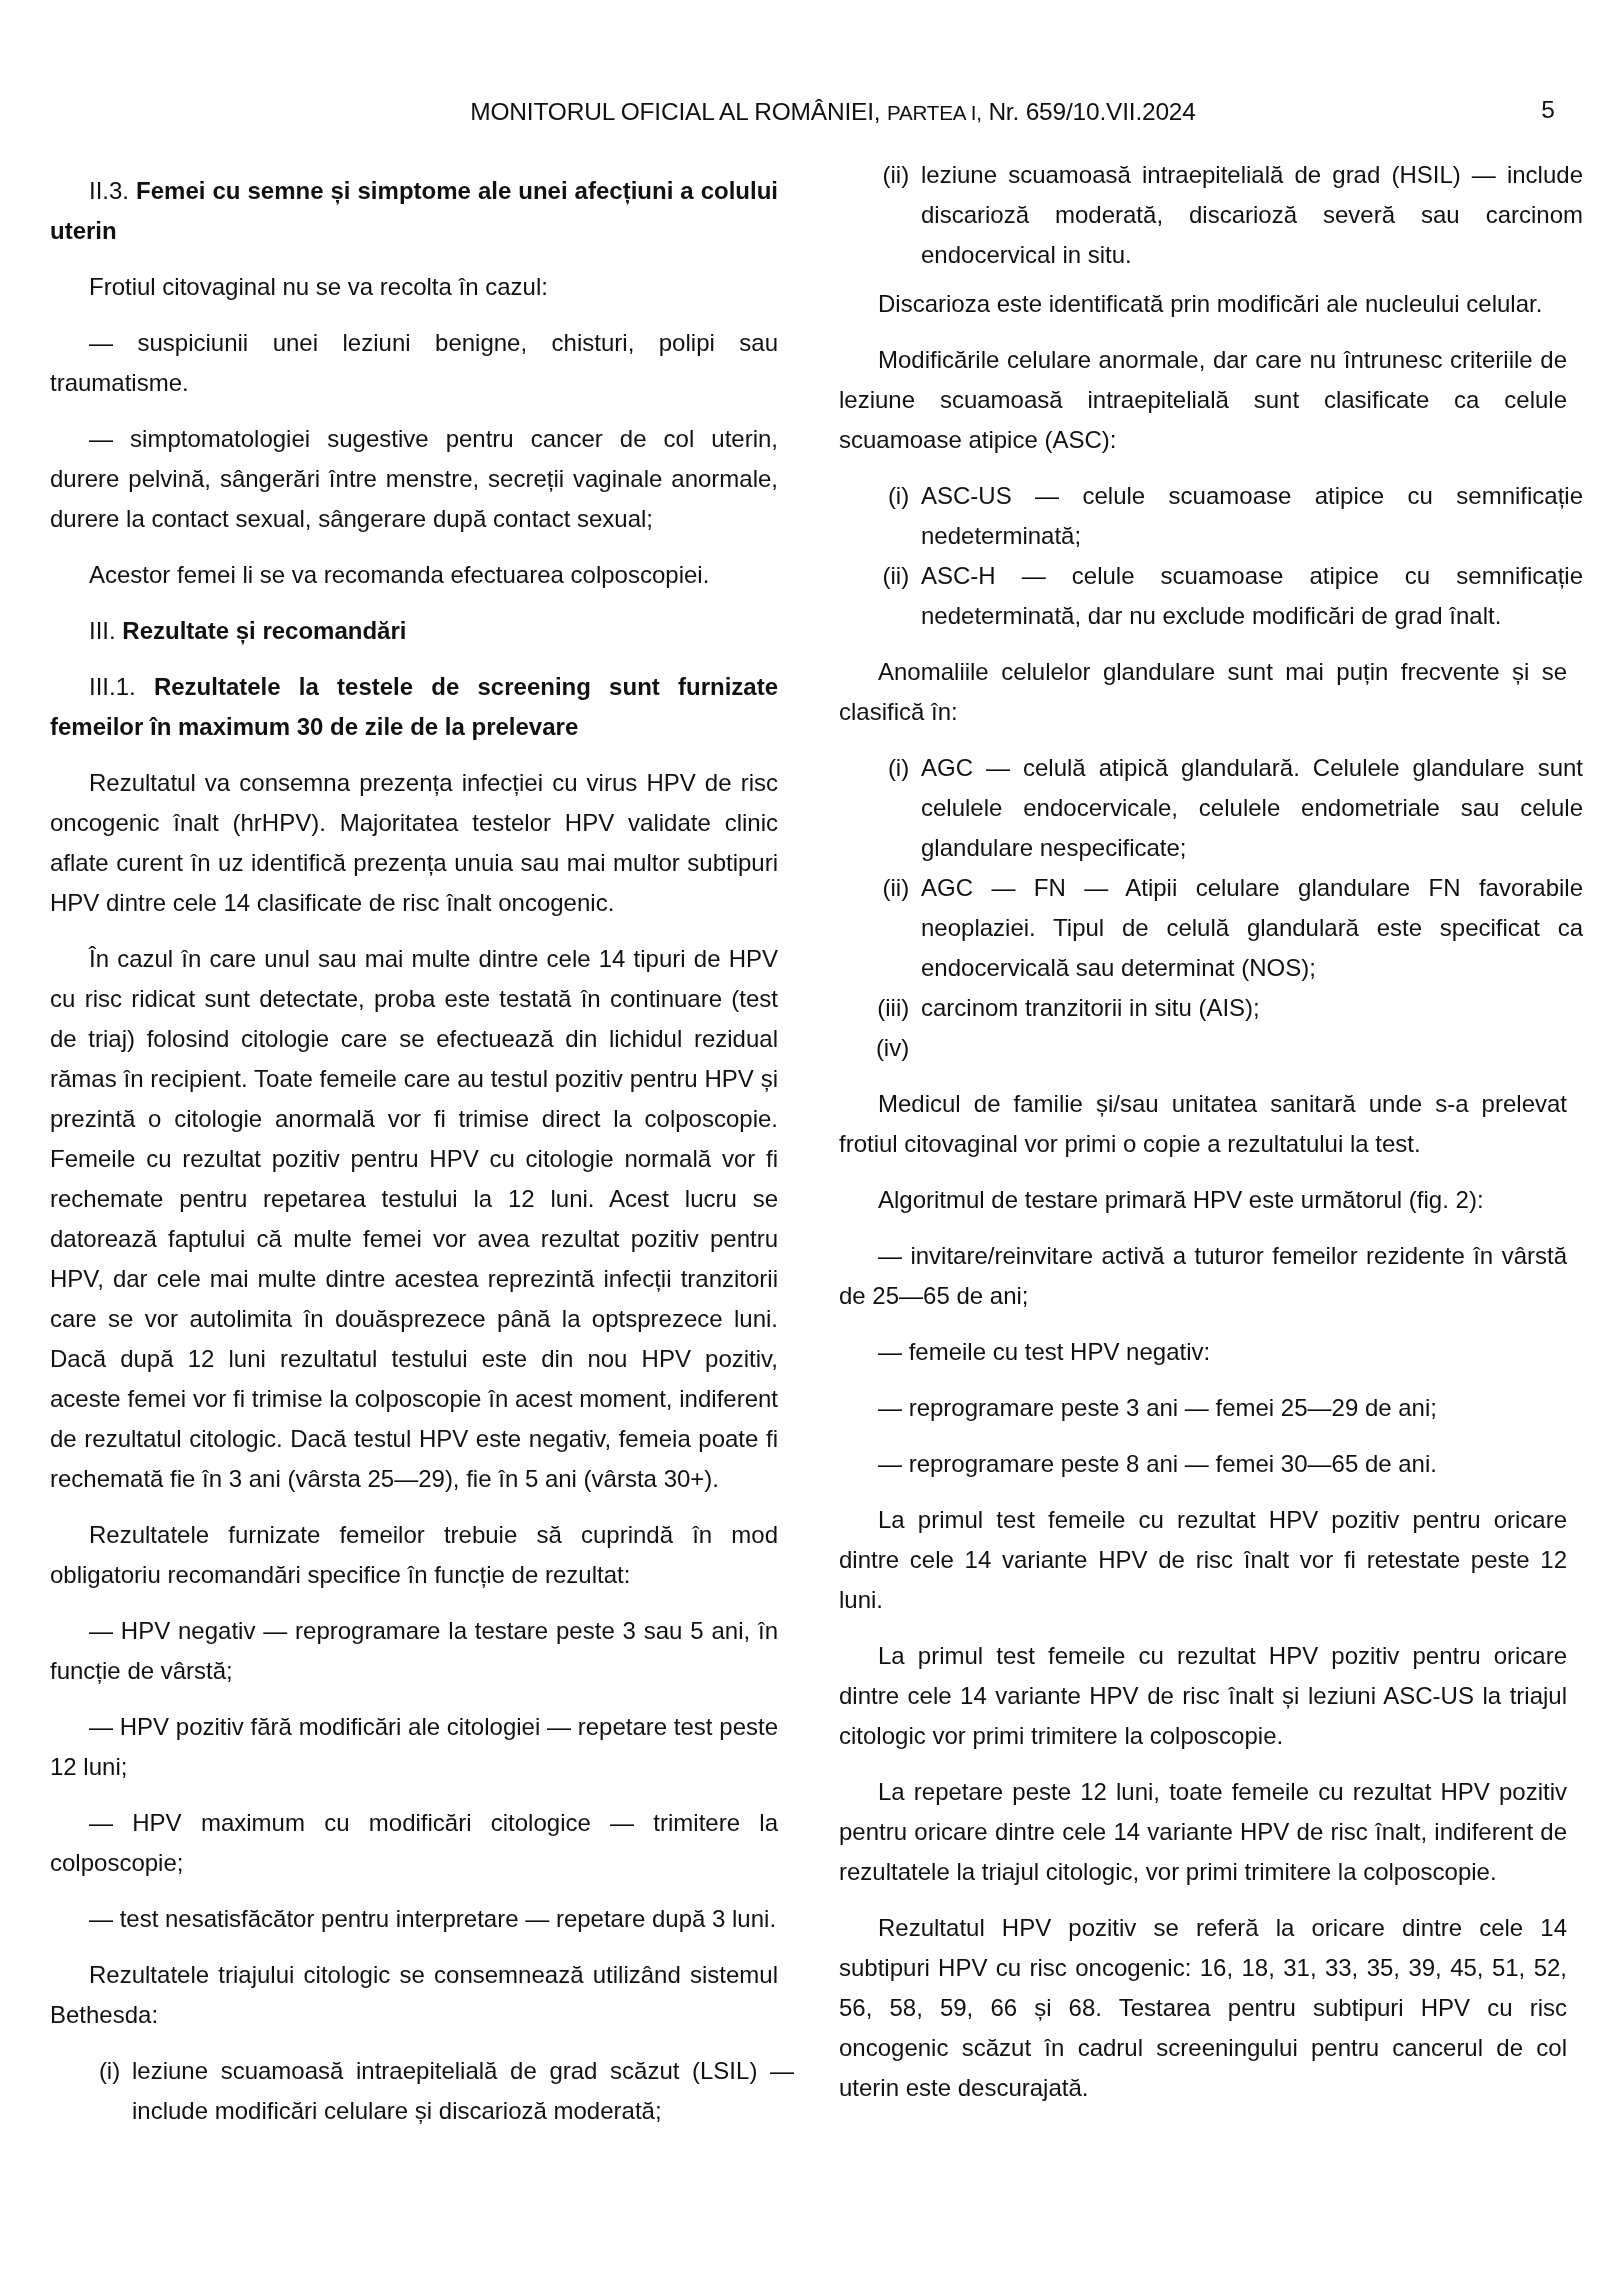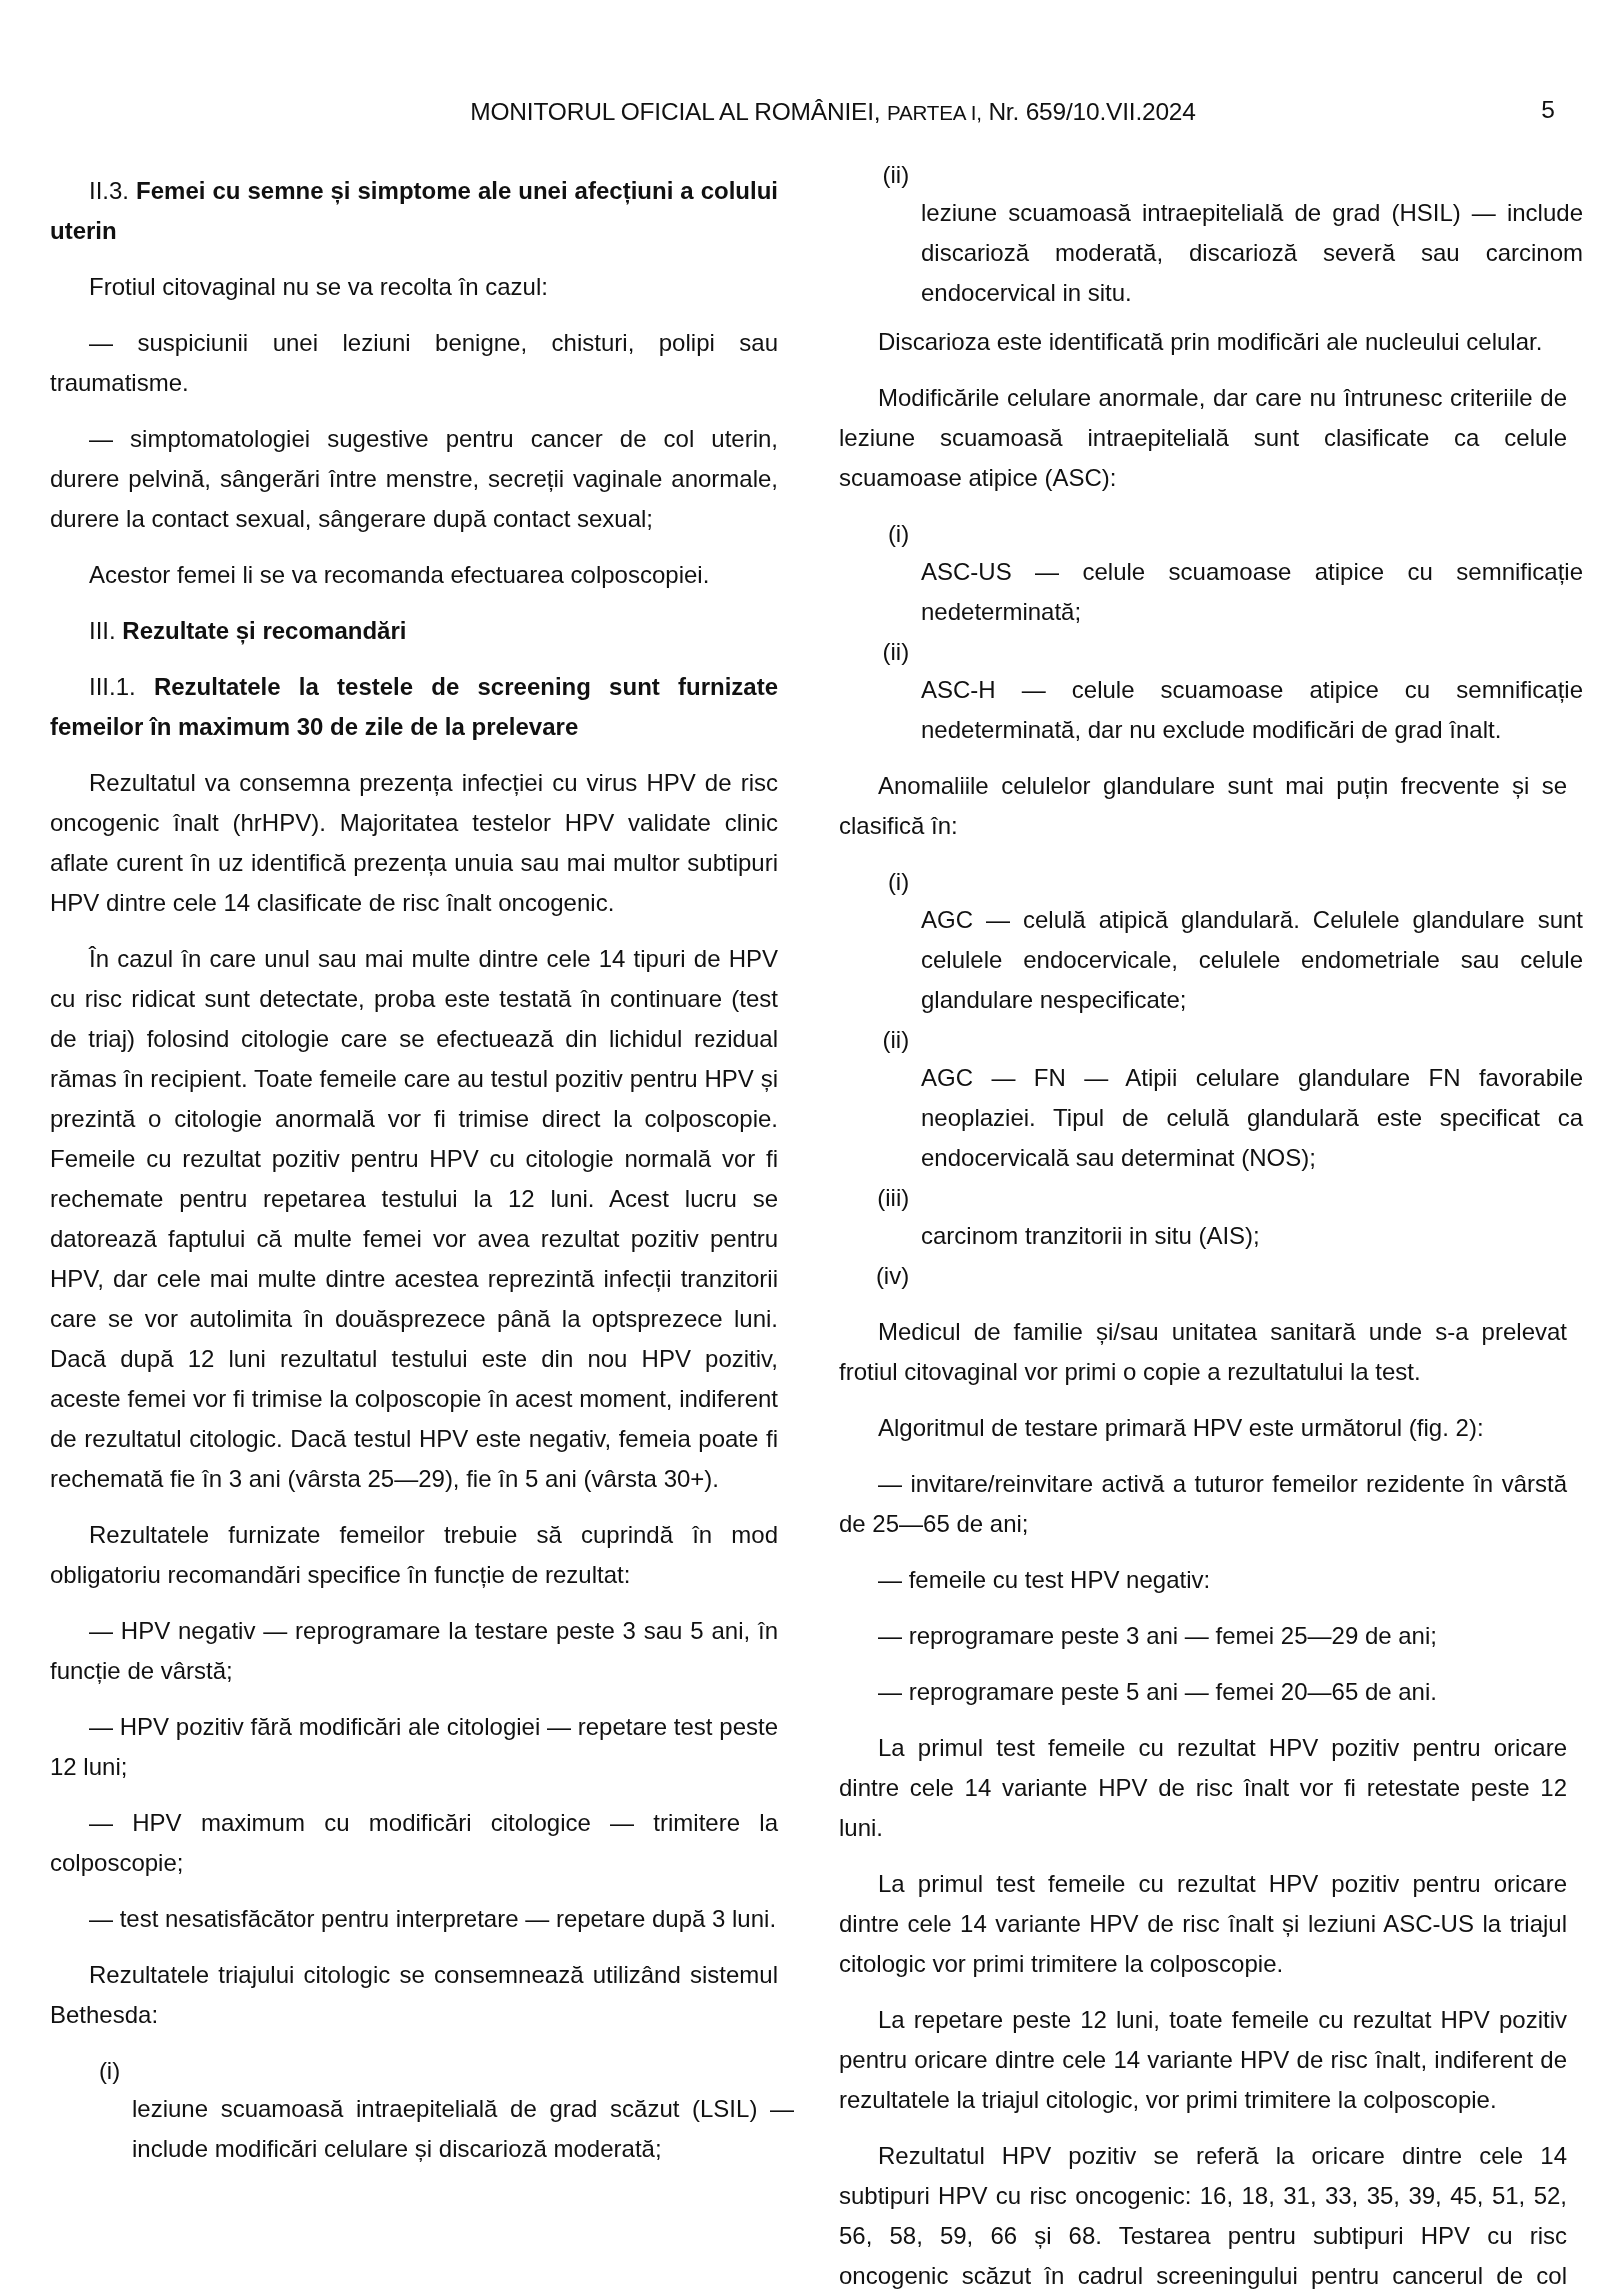--- a/index.html
+++ b/index.html
@@ -26,21 +26,21 @@
   .col-right { left: 823px; }
   .p { margin: 16px; text-indent: 39px; }
   .p.mt { margin-top: 8.8px; }
   .b { font-weight: bold; }
   .item {
     display: flex; margin: 0;
   }
   .item .mk {
     flex: 0 0 auto; width: 98px; text-align: right; padding-right: 11.8px; box-sizing: border-box;
   }
-  .item .txt { flex: 1 1 auto; text-align: justify; margin-top: 38px; }
+  .item .txt { flex: 1 1 auto; text-align: justify; }
 </style>
 </head>
 <body>
 
 <div class="header">
   <div class="header-title">
     <span>MONITORUL OFICIAL AL ROMÂNIEI,</span>
     <span class="small">PARTEA I,</span>
     <span>Nr. 659/10.VII.2024</span>
   </div>
@@ -107,19 +107,19 @@
     <span class="txt">carcinom tranzitorii in situ (AIS);</span>
   </div>
   <div class="item">
     <span class="mk">(iv)</span>
   </div>
   <p class="p">Medicul de familie și/sau unitatea sanitară unde s-a prelevat frotiul citovaginal vor primi o copie a rezultatului la test.</p>
   <p class="p">Algoritmul de testare primară HPV este următorul (fig. 2):</p>
   <p class="p">— invitare/reinvitare activă a tuturor femeilor rezidente în vârstă de 25—65 de ani;</p>
   <p class="p">— femeile cu test HPV negativ:</p>
   <p class="p">— reprogramare peste 3 ani — femei 25—29 de ani;</p>
-  <p class="p">— reprogramare peste 5 ani — femei 20—65 de ani.</p>
+  <p class="p">— reprogramare peste 8 ani — femei 30—65 de ani.</p>
   <p class="p">La primul test femeile cu rezultat HPV pozitiv pentru oricare dintre cele 14 variante HPV de risc înalt vor fi retestate peste 12 luni.</p>
   <p class="p mt">La primul test femeile cu rezultat HPV pozitiv pentru oricare dintre cele 14 variante HPV de risc înalt și leziuni ASC-US la triajul citologic vor primi trimitere la colposcopie.</p>
   <p class="p mt">La repetare peste 12 luni, toate femeile cu rezultat HPV pozitiv pentru oricare dintre cele 14 variante HPV de risc înalt, indiferent de rezultatele la triajul citologic, vor primi trimitere la colposcopie.</p>
   <p class="p mt">Rezultatul HPV pozitiv se referă la oricare dintre cele 14 subtipuri HPV cu risc oncogenic: 16, 18, 31, 33, 35, 39, 45, 51, 52, 56, 58, 59, 66 și 68. Testarea pentru subtipuri HPV cu risc oncogenic scăzut în cadrul screeningului pentru cancerul de col uterin este descurajată.</p>
 </div>
 
 
 </body></html>

